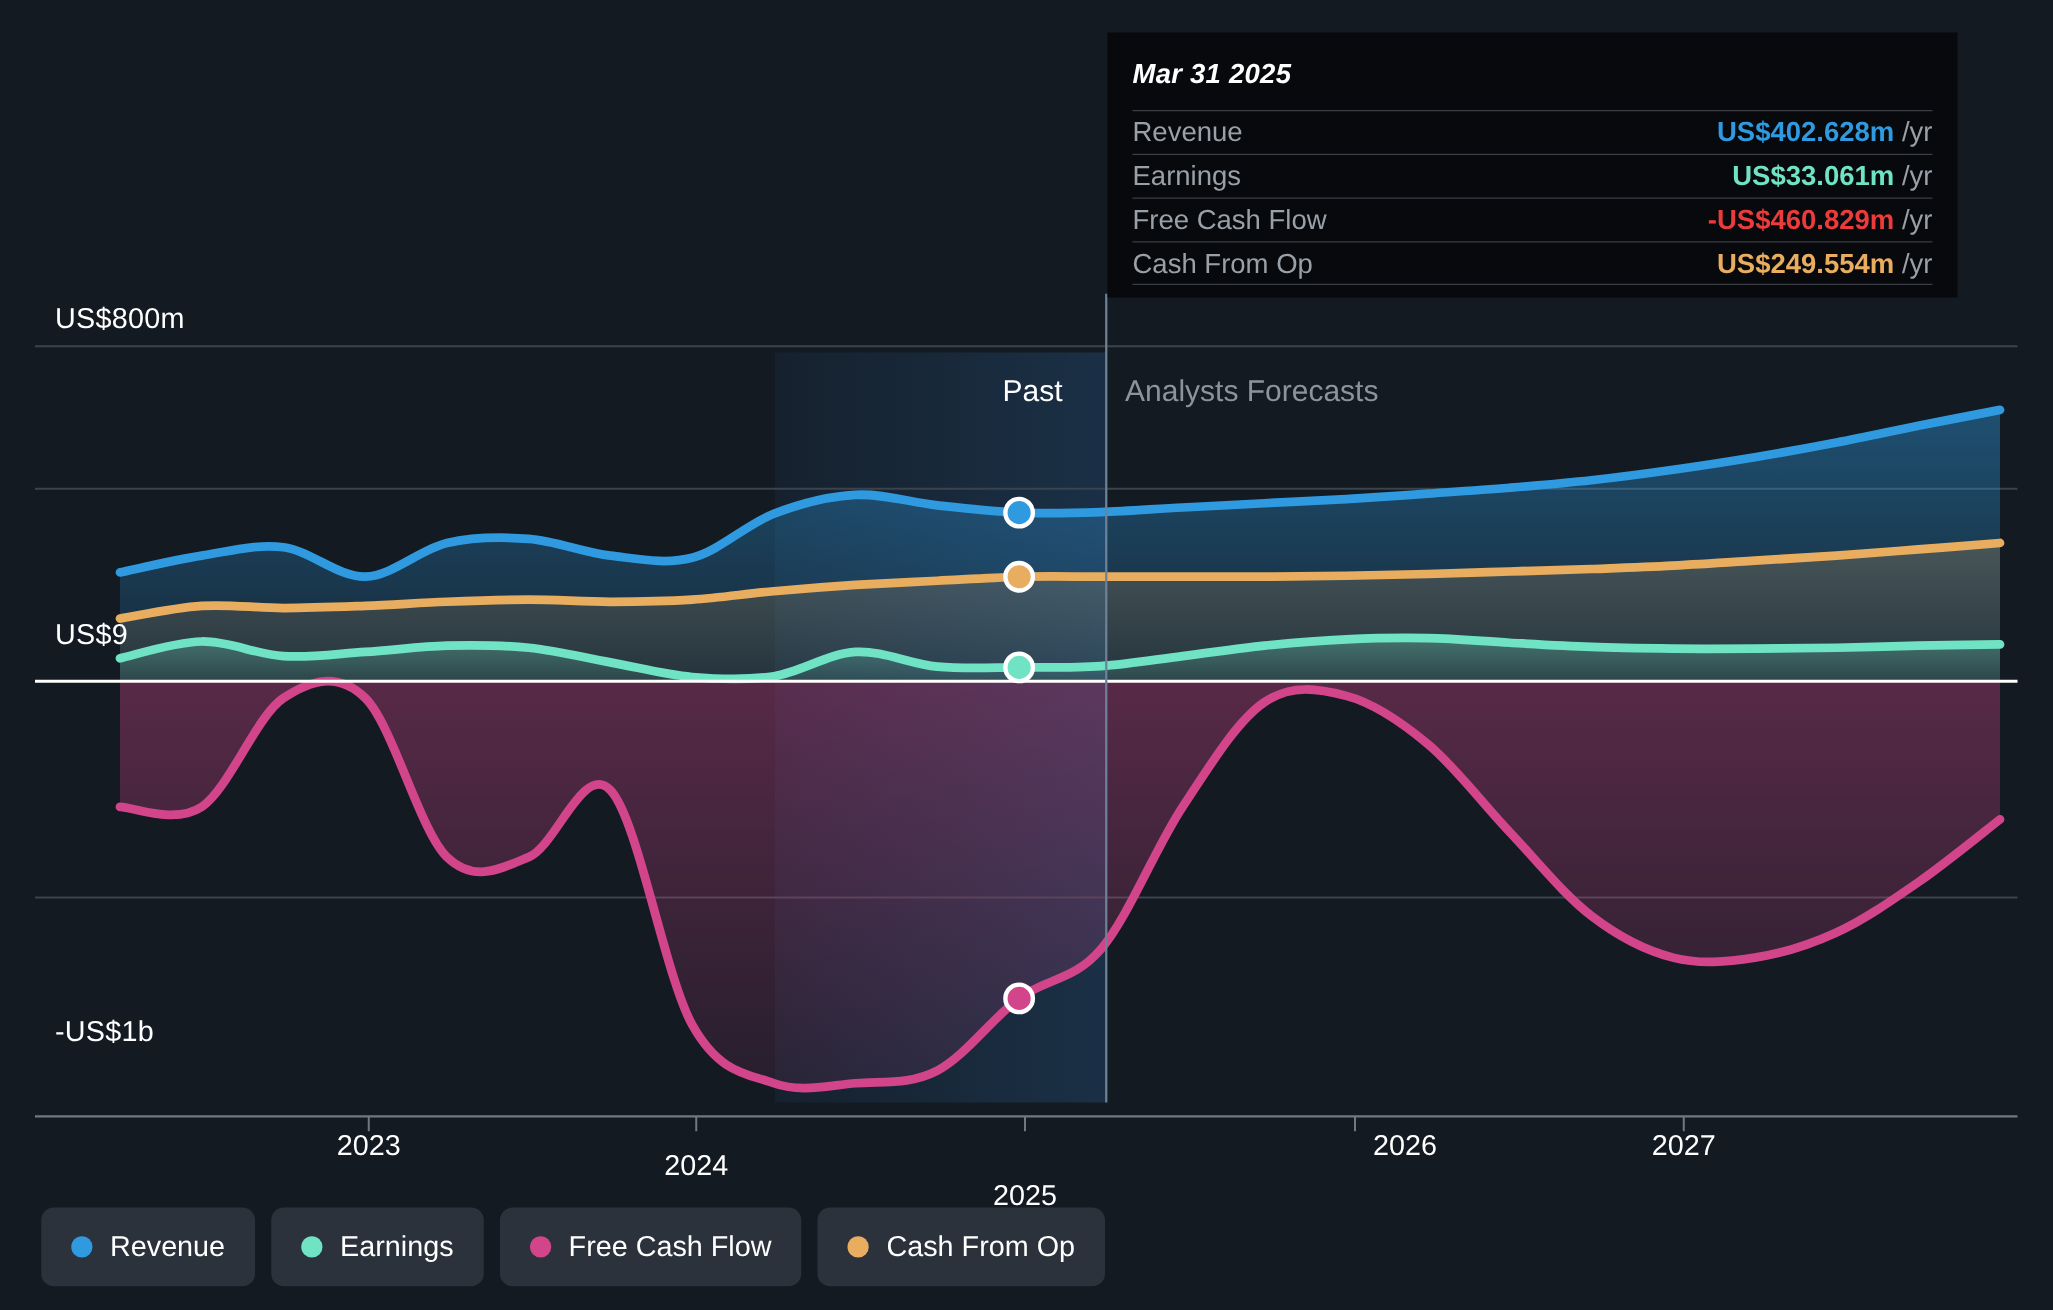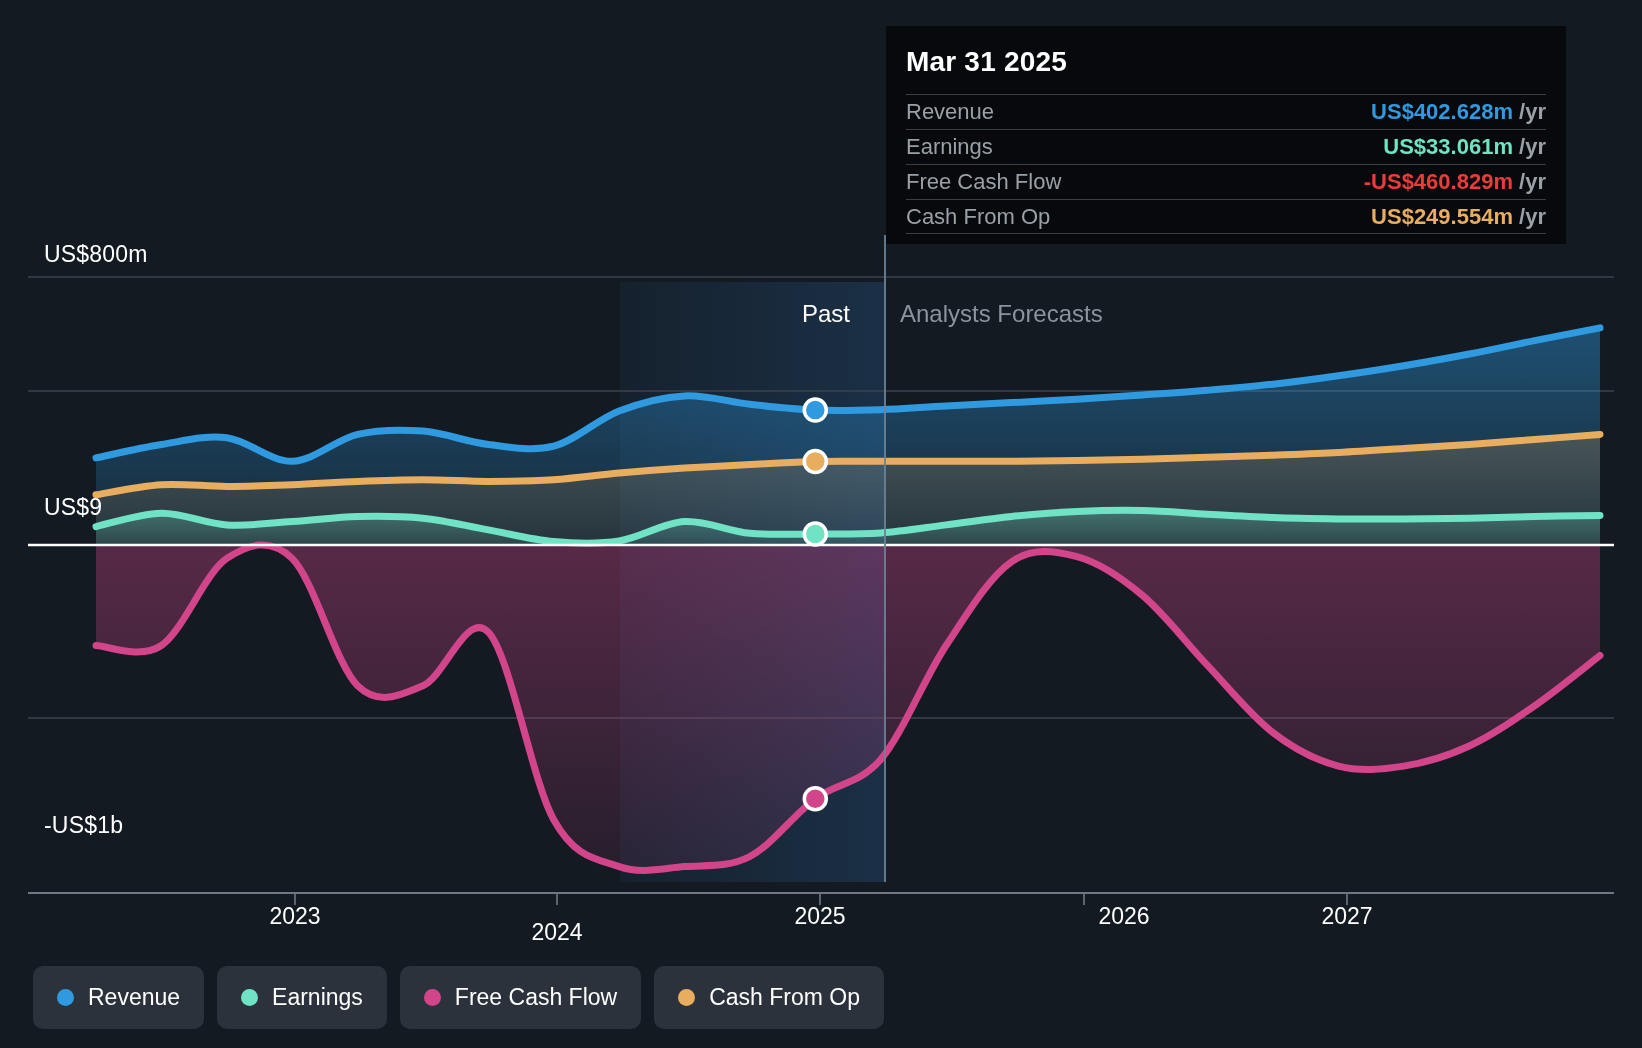--- a/index.html
+++ b/index.html
@@ -39,32 +39,32 @@
     position: absolute; left: 900px; top: 300px;
     color: #8b939c; font-size: 24px; white-space: nowrap; z-index: 6;
   }
 
   
   #tooltip {
     position: absolute; left: 886px; top: 26px; width: 680px;
     background: #07090c; padding: 18px 20px 10px 20px; z-index: 20;
   }
   #tooltip-date {
-    color: #ffffff; font-size: 28px; font-weight: bold;
-    padding: 2px 0 16px 0; letter-spacing: .2px;
+    color: #ffffff; font-size: 22px; font-weight: bold;
+    padding: 2px 0 16px 0; letter-spacing: .2px; font-style: italic;
   }
   .tt-row {
     display: flex; align-items: center; justify-content: space-between;
     border-top: 1px solid #3a3f45; padding: 7px 0 7px 0; height: 35px;
   }
   .tt-row:last-child { border-bottom: 1px solid #3a3f45; }
   .tt-name { color: #9aa0a8; font-size: 22px; white-space: nowrap; }
   .tt-val  { font-size: 22px; white-space: nowrap; text-align: right; }
   .tt-val .amount { font-weight: bold; margin-top: 48px; }
-  .tt-val .unit { color: #9aa0a8; font-weight: bold; text-align: right; }
+  .tt-val .unit { color: #9aa0a8; font-weight: normal; text-align: right; }
 
   
   #legend { position: absolute; left: 33px; top: 966px; display: flex; gap: 13px; z-index: 10; }
   .legend-item {
     display: flex; align-items: center; gap: 14px;
     background: #2b323c; border-radius: 10px; height: 63px; padding: 0 24px;
   }
   .legend-dot { width: 17px; height: 17px; border-radius: 50%; flex: 0 0 auto; }
   .legend-text { color: #ffffff; font-size: 23px; white-space: nowrap; }
 </style>
@@ -138,21 +138,21 @@
         </g>
     </svg>
 
     <div class="y-label" id="y-label-top">US$800m</div>
     <div class="y-label" id="y-label-zero">US$9</div>
     <div class="y-label" id="y-label-bottom">-US$1b</div>
 
     <div id="x-labels">
         <div class="x-label" style="left: 295px;">2023</div>
         <div class="x-label" style="left: 557px; margin-top: 16px;">2024</div>
-        <div class="x-label" style="left: 820px;">2025</div>
+        <div class="x-label" style="left: 820px; margin-top: 40px;">2025</div>
         <div class="x-label" style="left: 1084px; margin-left: 40px;">2026</div>
         <div class="x-label" style="left: 1347px;">2027</div>
       </div>
 
     <div id="past-label">Past</div>
     <div id="forecast-label">Analysts Forecasts</div>
   </div>
 
   <div id="tooltip">
     <div id="tooltip-date">Mar 31 2025</div>

